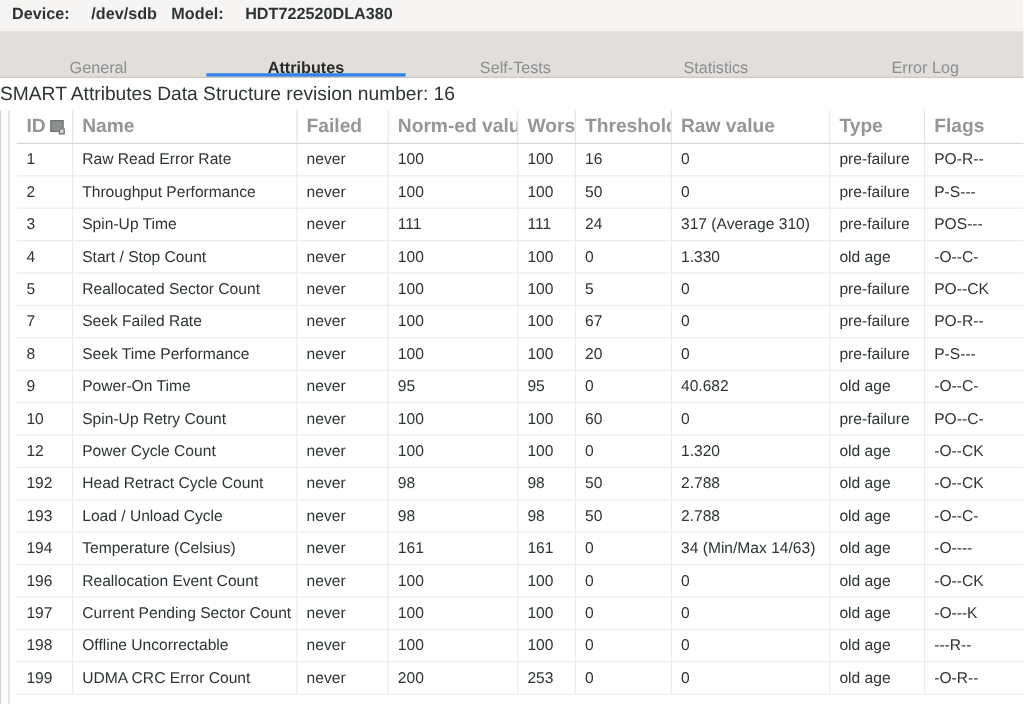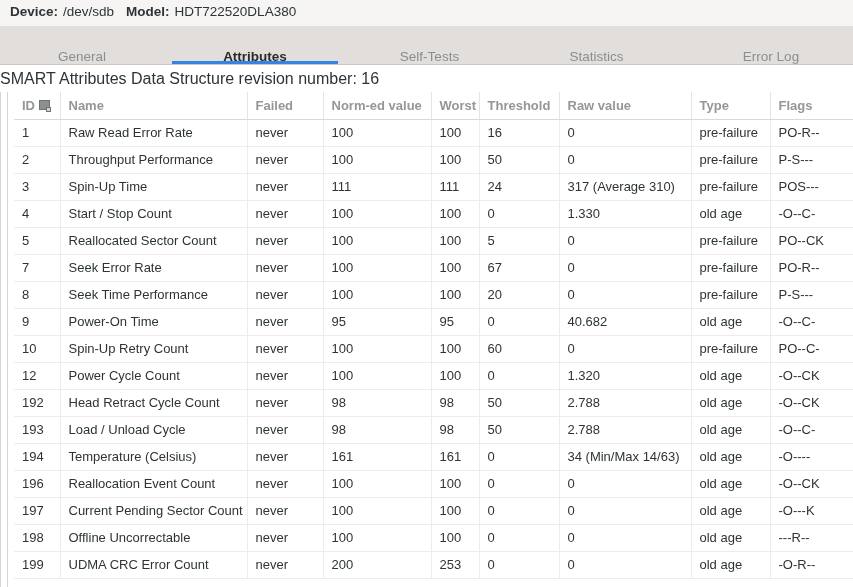--- a/index.html
+++ b/index.html
@@ -26,22 +26,22 @@
     padding: 0 0 4px 10px;
     box-sizing: border-box;
     font-size: 13.5px;
     color: #2e3436;
     white-space: nowrap;
   }
   .device-bar .lbl {
     font-weight: bold;
   }
   .device-bar .val {
-    font-weight: normal;
-    margin-left: 5px;
+    font-weight: bold;
+    margin-left: 18px;
   }
   .device-bar .spacer { width: 12px; display:inline-block; }
 
   
   .tabbar {
     height: 39px;
     background: #e1dedb;
     display: flex;
     align-items: stretch;
     border-bottom: 1px solid #cdc7c2;
@@ -123,21 +123,21 @@
     padding: 0 0 0 8px;
     box-sizing: border-box;
     white-space: nowrap;
     overflow: hidden;
   }
   .grid thead th {
     height: 27px;
     line-height: 27px;
     color: #949796;
     font-weight: bold;
-    font-size: 13px;
+    font-size: 16px;
     background: #ffffff;
     border-bottom: 1px solid #dcd8d4;
     border-right: 1px solid #e6e3e0;
     vertical-align: middle;
   }
   .grid thead th:last-child { border-right: none; }
   .grid tbody td {
     height: 26px;
     line-height: 26px;
     color: #2e3436;
@@ -294,21 +294,21 @@
           <td class="c-failed">never</td>
           <td class="c-norm">100</td>
           <td class="c-worst">100</td>
           <td class="c-thresh">5</td>
           <td class="c-raw">0</td>
           <td class="c-type">pre-failure</td>
           <td class="c-flags">PO--CK</td>
         </tr>
         <tr>
           <td class="c-id">7</td>
-          <td class="c-name">Seek Error Rate</td>
+          <td class="c-name">Seek Failed Rate</td>
           <td class="c-failed">never</td>
           <td class="c-norm">100</td>
           <td class="c-worst">100</td>
           <td class="c-thresh">67</td>
           <td class="c-raw">0</td>
           <td class="c-type">pre-failure</td>
           <td class="c-flags">PO-R--</td>
         </tr>
         <tr>
           <td class="c-id">8</td>

